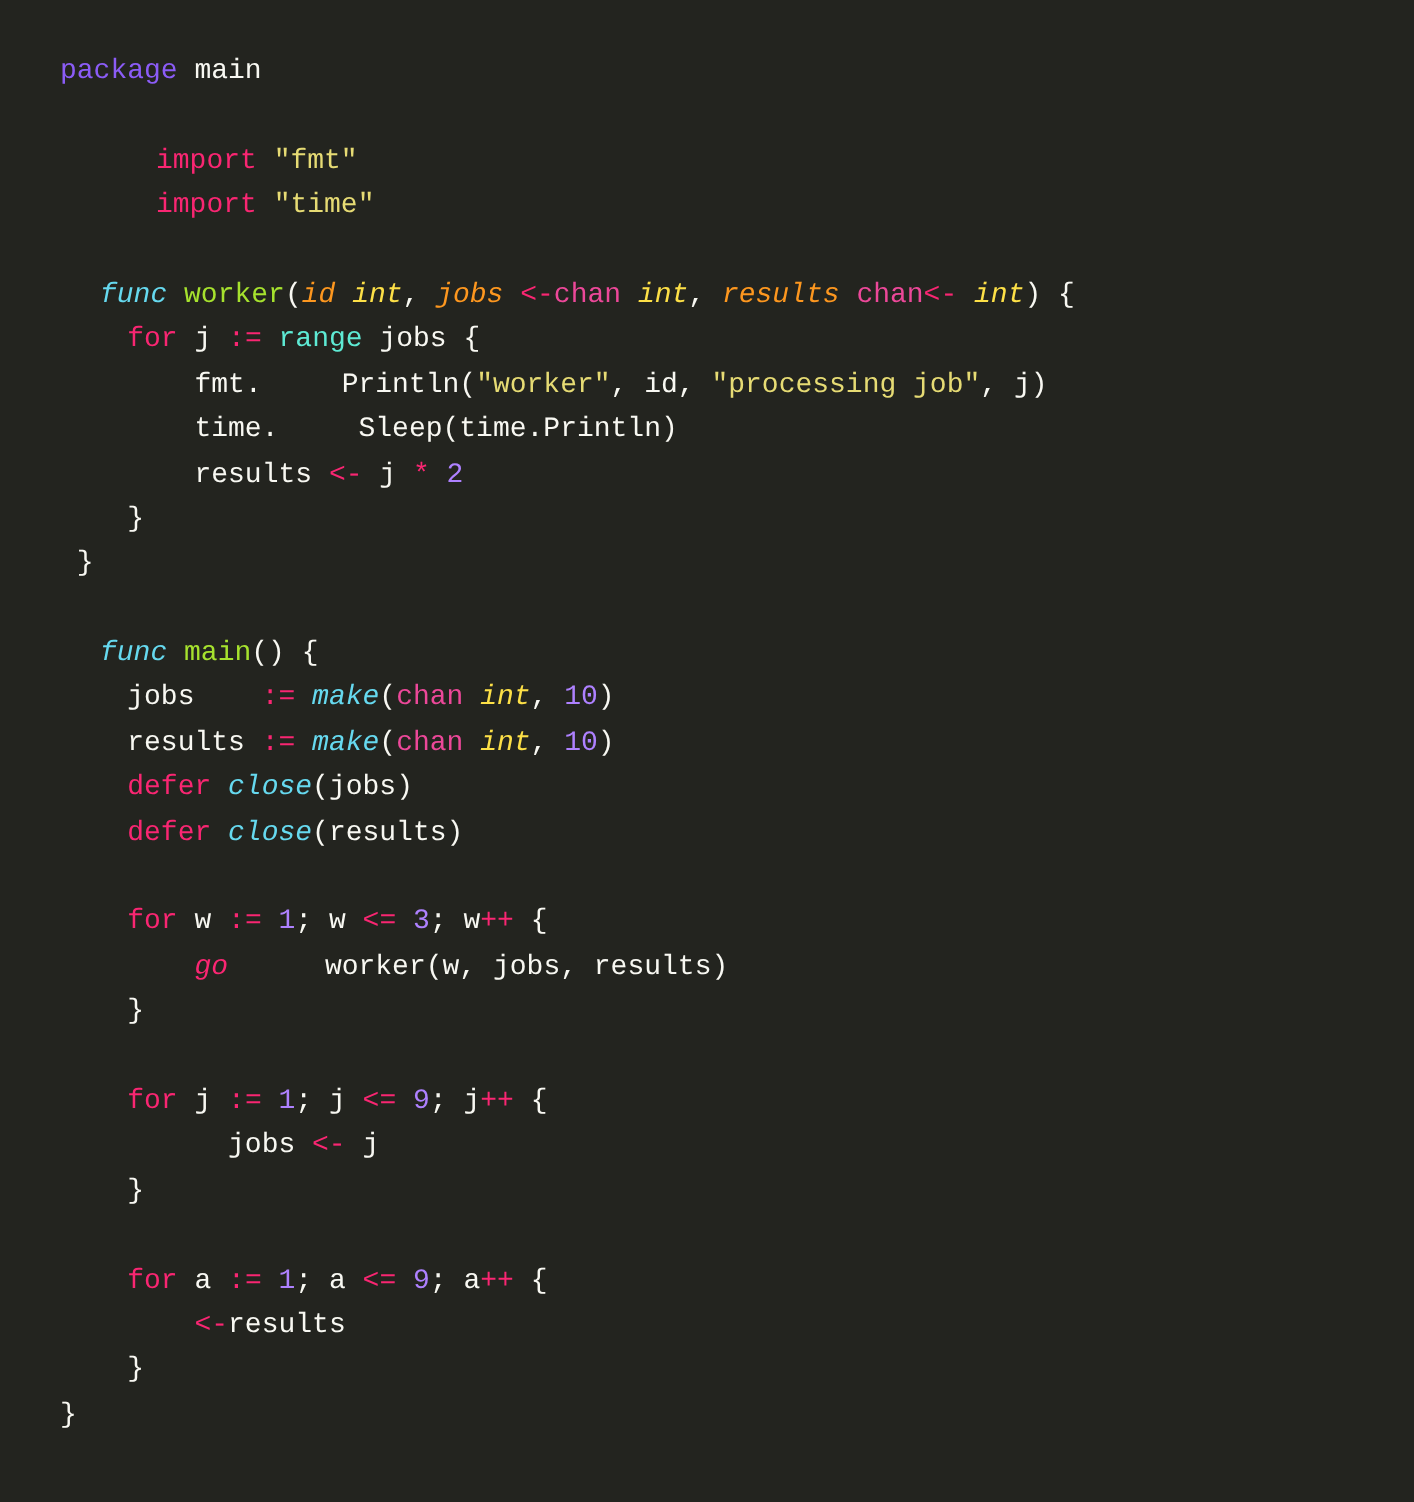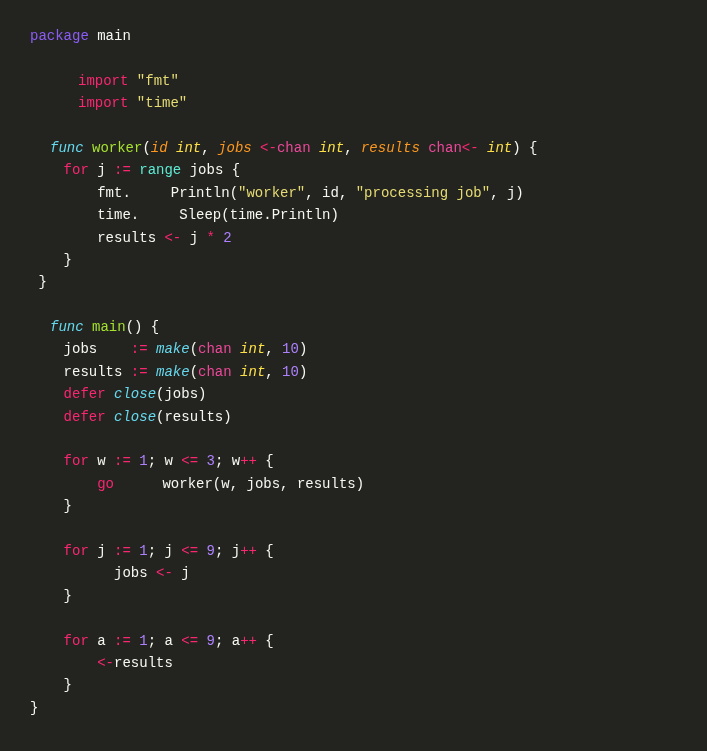--- a/index.html
+++ b/index.html
@@ -21,21 +21,21 @@
       font-family: inherit;
       white-space: pre;
     }
     .kw-pkg { color: #8b5cf6; }
     .kw-import { color: #f92672; margin-left: 48px; }
     .kw-func { color: #66d9ef; font-style: italic; margin-left: 20px; }
     .kw-for { color: #f92672; }
     .kw-range { color: #5eead4; }
     .kw-chan { color: #ec4899; }
     .kw-defer { color: #f92672; }
-    .kw-go { color: #f92672; }
+    .kw-go { color: #f92672; font-style: italic; }
     .type { color: #fde047; font-style: italic; }
     .fn-name { color: #a6e22e; }
     .ident { color: #f8f8f2; }
     .param { color: #fd971f; font-style: italic; }
     .string { color: #e6db74; }
     .number { color: #ae81ff; }
     .op { color: #f92672; }
     .punct { color: #f8f8f2; }
     .fn-call { color: #f8f8f2; padding-left: 40px; }
     .builtin { color: #66d9ef; font-style: italic; }

